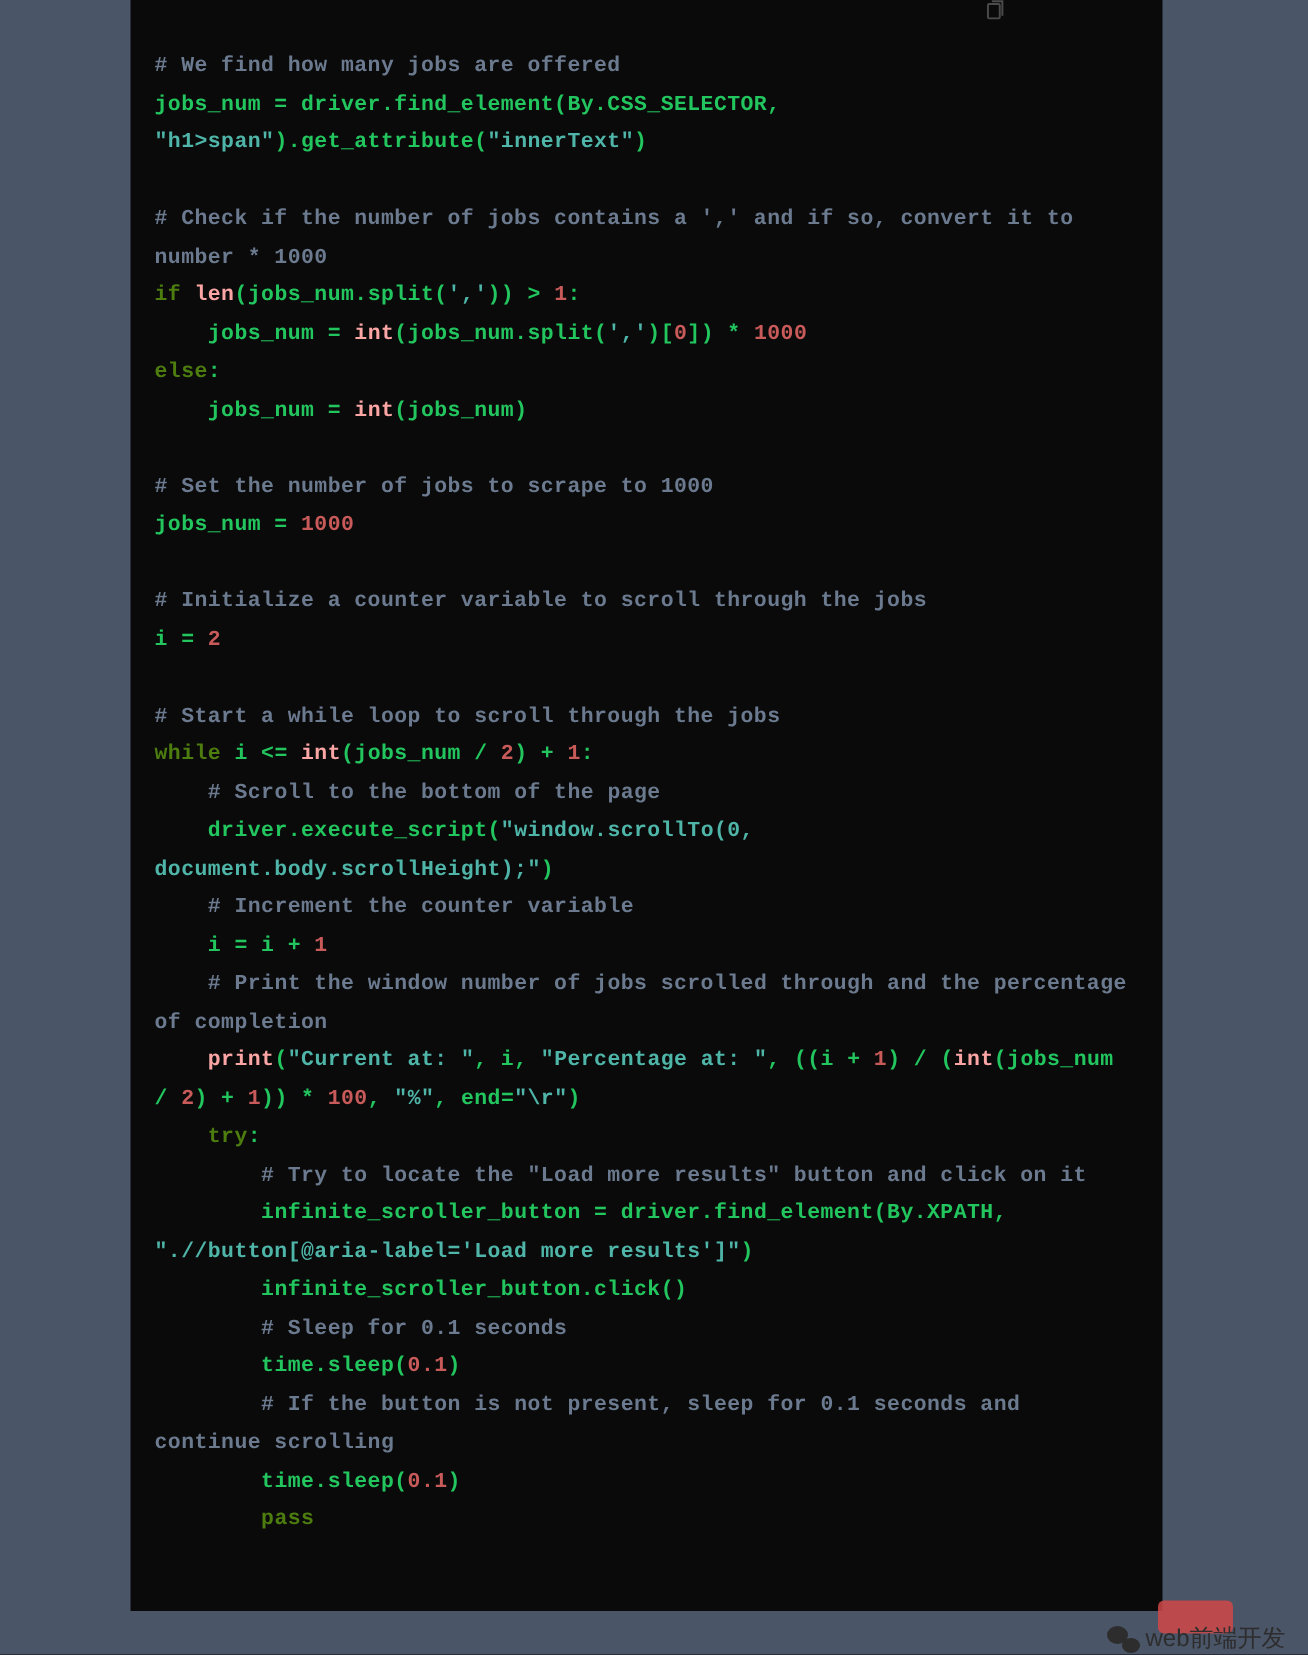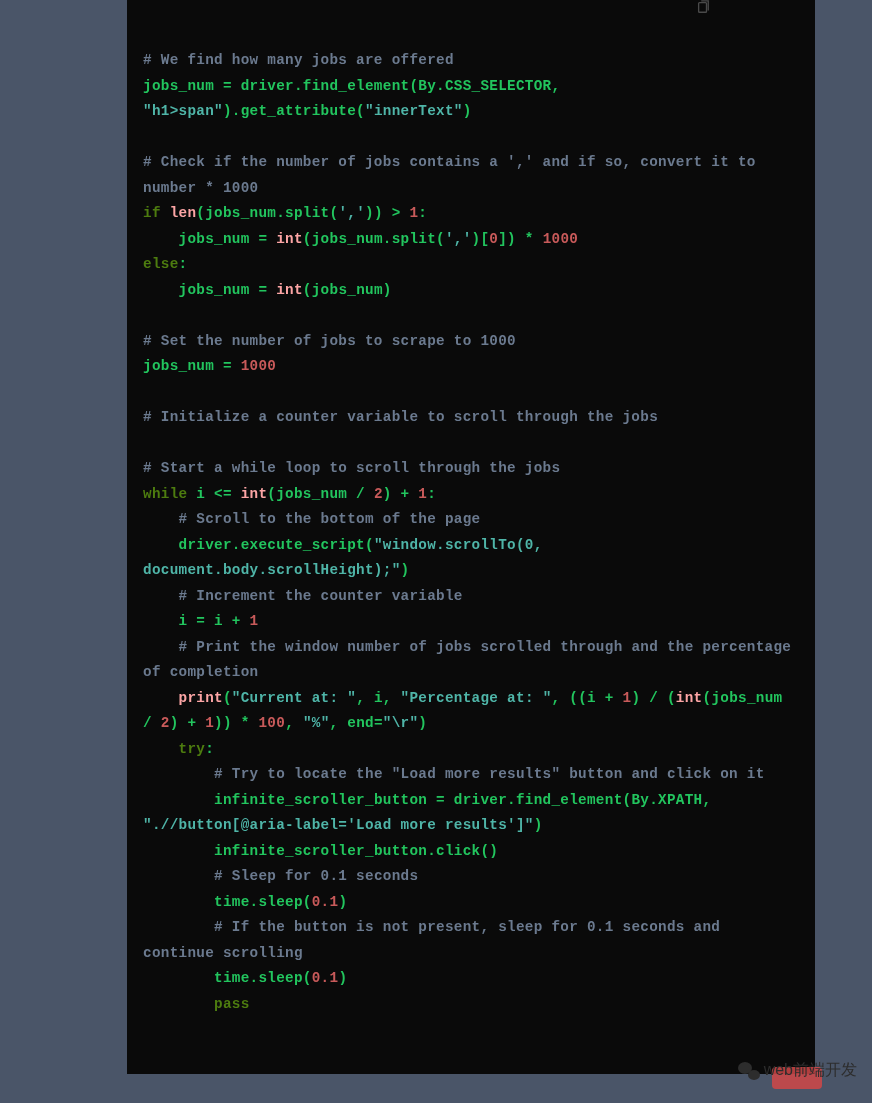--- a/index.html
+++ b/index.html
@@ -11,23 +11,22 @@
   font-family: 'Courier New', Consolas, monospace;
   position: relative;
 }
 .code-container {
   position: absolute;
   left: 87px;
   top: 0;
   width: 688px;
   height: 1074px;
   background: #0a0a0a;
-  padding: 48px 16px 20px 16px;
+  padding: 32px 16px 20px 16px;
   overflow: hidden;
-  margin-left: 40px;
 }
 .code-line {
   font-size: 14.3px;
   line-height: 25.5px;
   white-space: pre-wrap;
   word-break: break-word;
   color: #e8e8e8;
   font-weight: 600;
   letter-spacing: 0.3px;
 }
@@ -44,21 +43,21 @@
   bottom: 14px;
   width: 50px;
   height: 22px;
   background: #d04848;
   border-radius: 4px;
   opacity: 0.85;
 }
 .watermark-text {
   position: absolute;
   right: 15px;
-  bottom: 22px;
+  bottom: 0;
   font-size: 16px;
   color: #2d2d2d;
   font-family: "Microsoft YaHei", sans-serif;
   font-weight: 500;
   display: flex;
   align-items: center;
   gap: 4px;
 }
 .wechat-icon {
   width: 22px;
@@ -112,20 +111,21 @@
       <div class="code-line"><span class="cmt"># Check if the number of jobs contains a ',' and if so, convert it to number * 1000</span></div>
       <div class="code-line"><span class="kw">if</span><span class="id"> </span><span class="fn">len</span><span class="id">(jobs_num.split(</span><span class="str">','</span><span class="id">)) &gt; </span><span class="num">1</span><span class="id">:</span></div>
       <div class="code-line"><span class="id">    jobs_num = </span><span class="fn">int</span><span class="id">(jobs_num.split(</span><span class="str">','</span><span class="id">)[</span><span class="num">0</span><span class="id">]) * </span><span class="num">1000</span></div>
       <div class="code-line"><span class="kw">else</span><span class="id">:</span></div>
       <div class="code-line"><span class="id">    jobs_num = </span><span class="fn">int</span><span class="id">(jobs_num)</span></div>
       <div class="code-line">&nbsp;</div>
       <div class="code-line"><span class="cmt"># Set the number of jobs to scrape to 1000</span></div>
       <div class="code-line"><span class="id">jobs_num = </span><span class="num">1000</span></div>
       <div class="code-line">&nbsp;</div>
       <div class="code-line"><span class="cmt"># Initialize a counter variable to scroll through the jobs</span></div>
+      <div class="code-line"><span class="id">i = </span><span class="num">2</span></div>
       <div class="code-line">&nbsp;</div>
       <div class="code-line"><span class="cmt"># Start a while loop to scroll through the jobs</span></div>
       <div class="code-line"><span class="kw">while</span><span class="id"> i &lt;= </span><span class="fn">int</span><span class="id">(jobs_num / </span><span class="num">2</span><span class="id">) + </span><span class="num">1</span><span class="id">:</span></div>
       <div class="code-line"><span class="id">    </span><span class="cmt"># Scroll to the bottom of the page</span></div>
       <div class="code-line"><span class="id">    driver.execute_script(</span><span class="str">"window.scrollTo(0, document.body.scrollHeight);"</span><span class="id">)</span></div>
       <div class="code-line"><span class="id">    </span><span class="cmt"># Increment the counter variable</span></div>
       <div class="code-line"><span class="id">    i = i + </span><span class="num">1</span></div>
       <div class="code-line"><span class="id">    </span><span class="cmt"># Print the window number of jobs scrolled through and the percentage of completion</span></div>
       <div class="code-line"><span class="id">    </span><span class="fn">print</span><span class="id">(</span><span class="str">"Current at: "</span><span class="id">, i, </span><span class="str">"Percentage at: "</span><span class="id">, ((i + </span><span class="num">1</span><span class="id">) / (</span><span class="fn">int</span><span class="id">(jobs_num / </span><span class="num">2</span><span class="id">) + </span><span class="num">1</span><span class="id">)) * </span><span class="num">100</span><span class="id">, </span><span class="str">"%"</span><span class="id">, end=</span><span class="str">"\r"</span><span class="id">)</span></div>
       <div class="code-line"><span class="id">    </span><span class="kw">try</span><span class="id">:</span></div>

